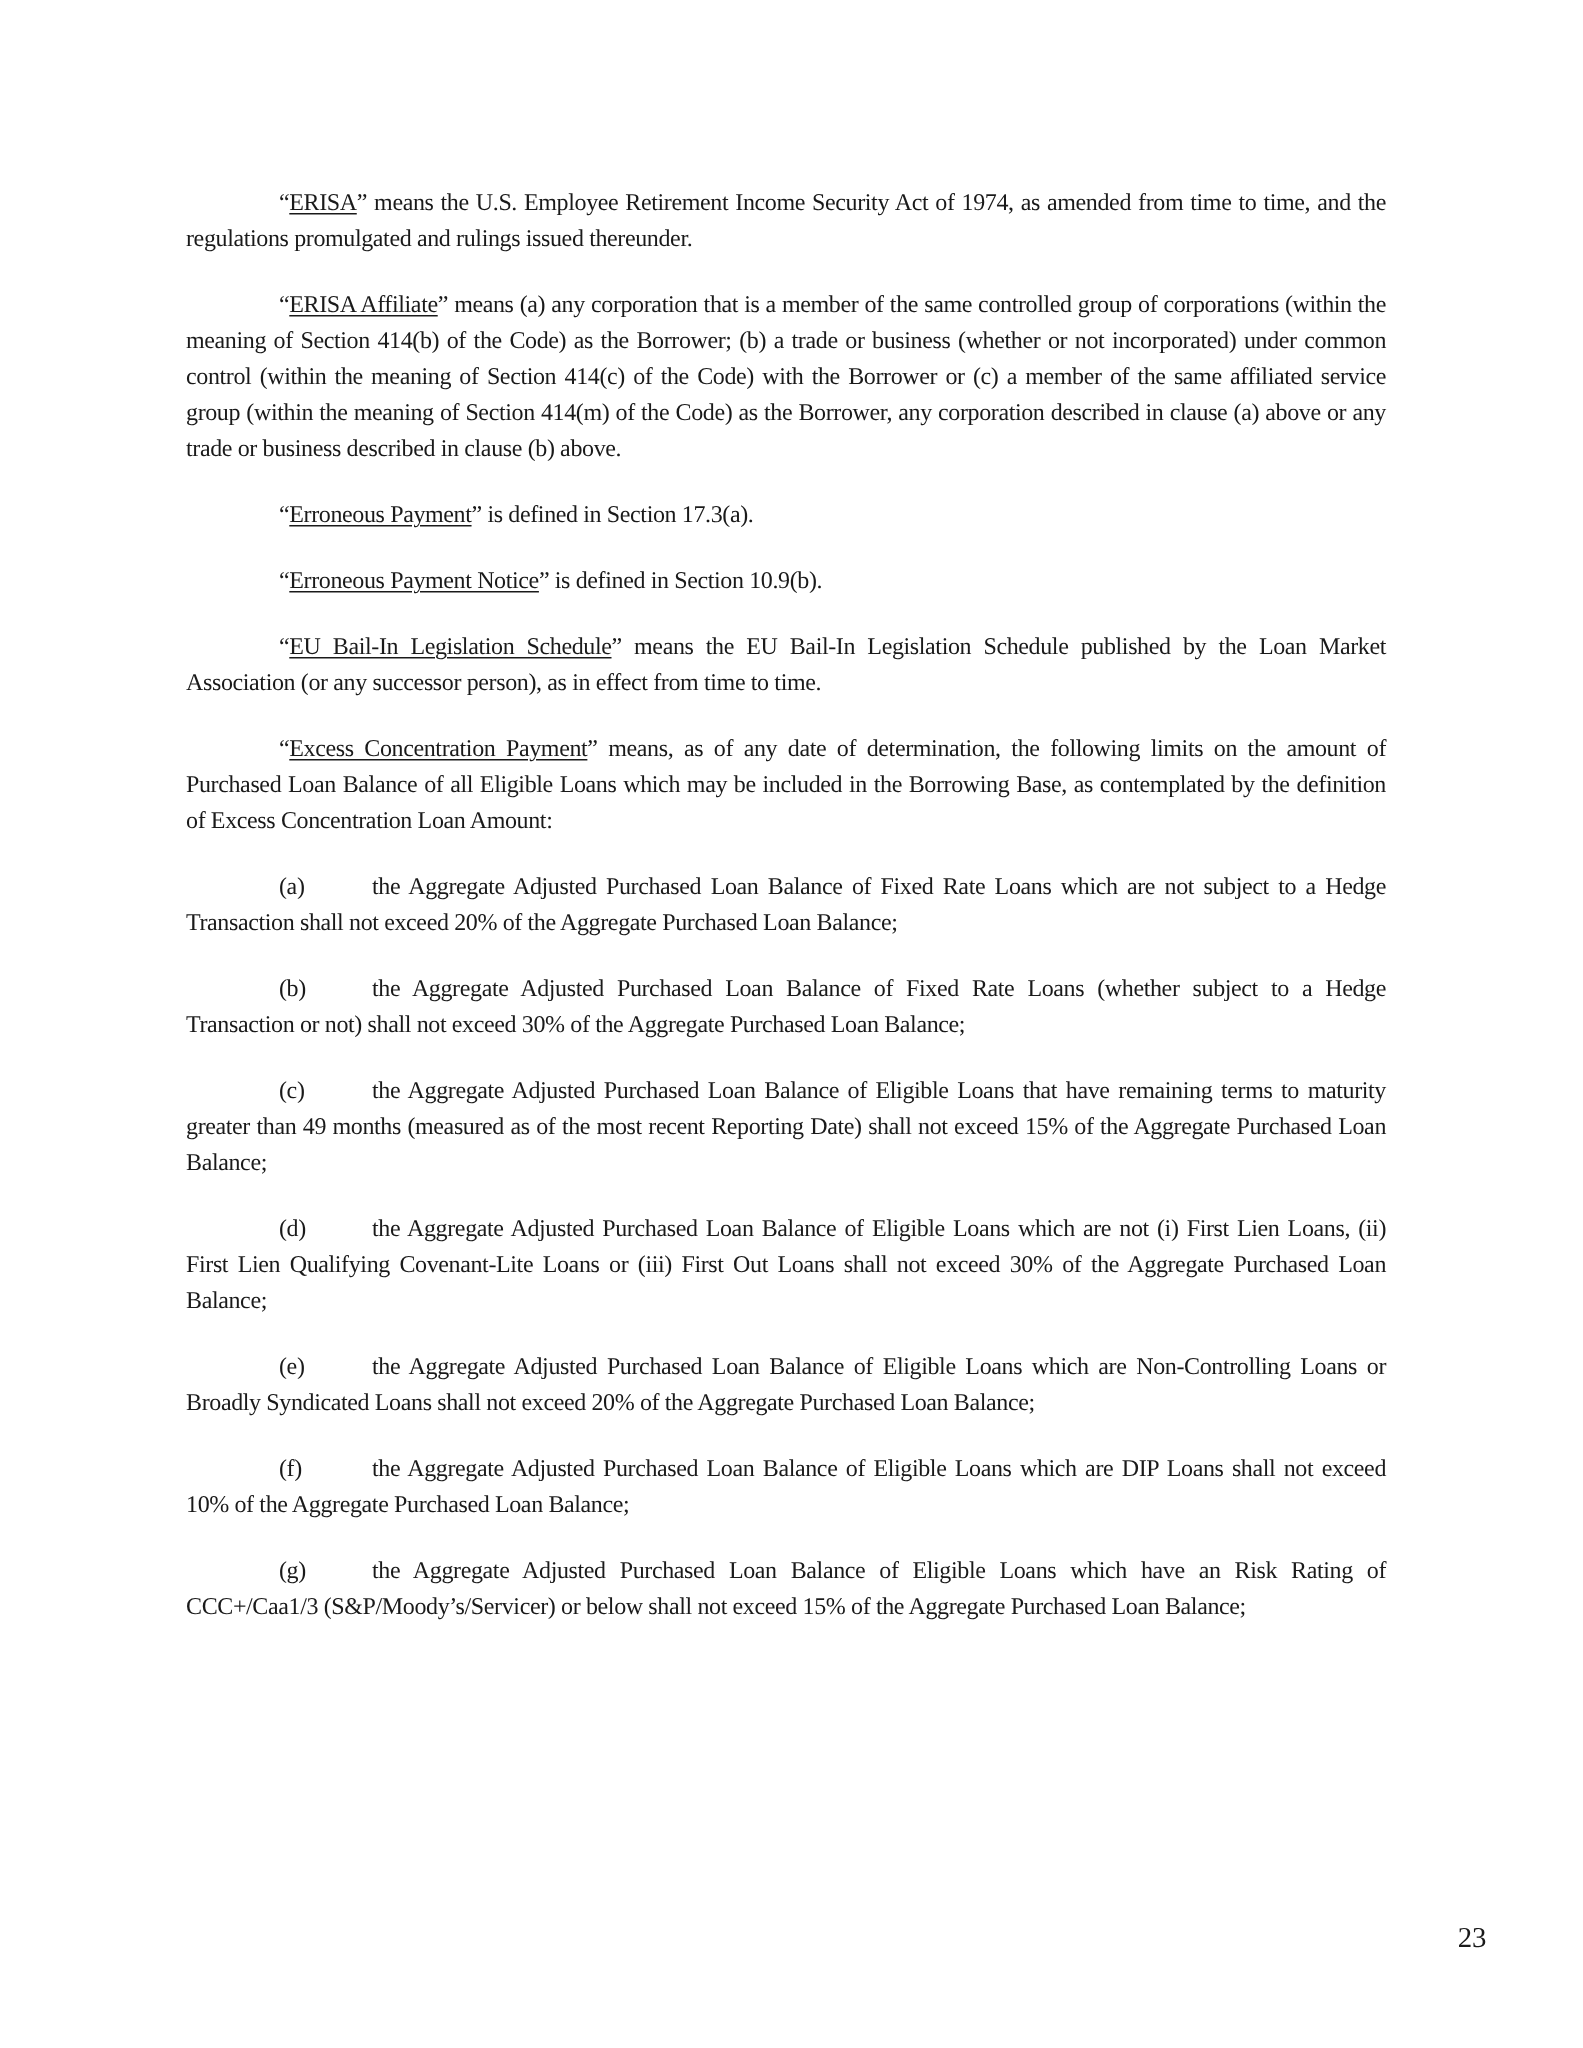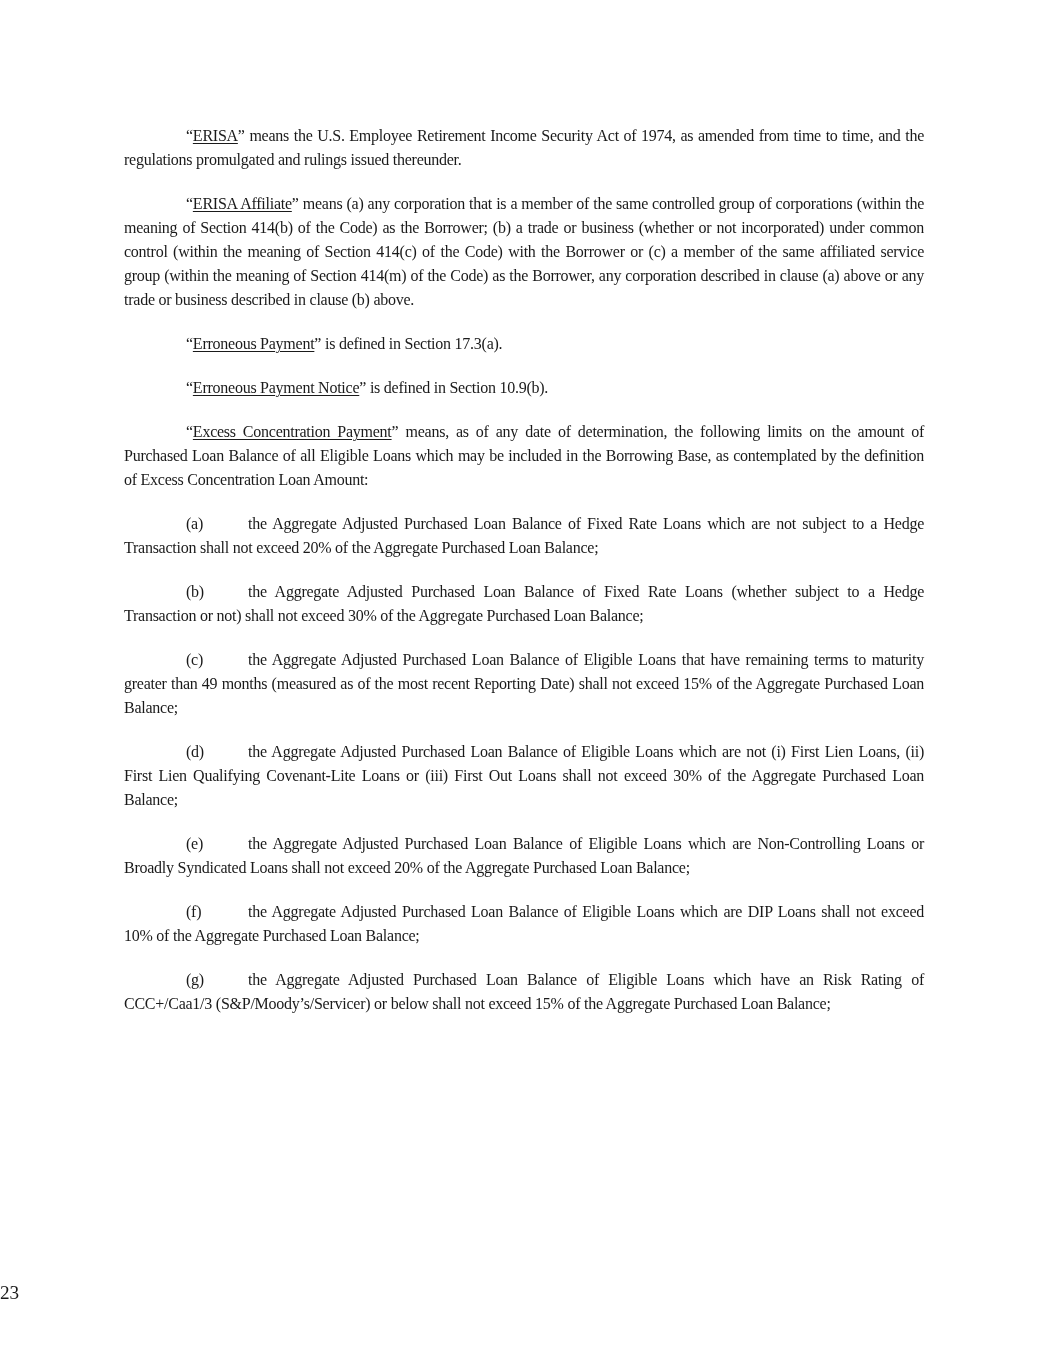--- a/index.html
+++ b/index.html
@@ -42,38 +42,39 @@
     .clause-label {
       display: inline-block;
       width: 62px;
       text-indent: 0;
     }
     .page-number {
       position: absolute;
       left: 0;
       width: 991px;
       top: 1281px;
-      text-align: left;
+      text-align: right;
       font-size: 19.2px;
       line-height: 24px;
     }
   </style>
 </head>
 <body>
 
 <div class="page">
 
   <p class="para"><span>“</span><span class="term">ERISA</span><span>”</span><span> means the U.S. Employee Retirement Income Security Act of 1974, as amended from time to time, and the regulations promulgated and rulings issued thereunder.</span></p>
 
   <p class="para"><span>“</span><span class="term">ERISA Affiliate</span><span>”</span><span> means (a) any corporation that is a member of the same controlled group of corporations (within the meaning of Section 414(b) of the Code) as the Borrower; (b) a trade or business (whether or not incorporated) under common control (within the meaning of Section 414(c) of the Code) with the Borrower or (c) a member of the same affiliated service group (within the meaning of Section 414(m) of the Code) as the Borrower, any corporation described in clause (a) above or any trade or business described in clause (b) above.</span></p>
 
   <p class="para"><span>“</span><span class="term">Erroneous Payment</span><span>”</span><span> is defined in Section 17.3(a).</span></p>
 
   <p class="para"><span>“</span><span class="term">Erroneous Payment Notice</span><span>”</span><span> is defined in Section 10.9(b).</span></p>
 
+  <p class="para"><span>“</span><span class="term">EU Bail-In Legislation Schedule</span><span>”</span><span> means the EU Bail-In Legislation Schedule published by the Loan Market Association (or any successor person), as in effect from time to time.</span></p>
 
   <p class="para"><span>“</span><span class="term">Excess Concentration Payment</span><span>”</span><span> means, as of any date of determination, the following limits on the amount of Purchased Loan Balance of all Eligible Loans which may be included in the Borrowing Base, as contemplated by the definition of Excess Concentration Loan Amount:</span></p>
 
   <p class="clause"><span class="clause-label">(a)</span><span>the Aggregate Adjusted Purchased Loan Balance of Fixed Rate Loans which are not subject to a Hedge Transaction shall not exceed 20% of the Aggregate Purchased Loan Balance;</span></p>
 
   <p class="clause"><span class="clause-label">(b)</span><span>the Aggregate Adjusted Purchased Loan Balance of Fixed Rate Loans (whether subject to a Hedge Transaction or not) shall not exceed 30% of the Aggregate Purchased Loan Balance;</span></p>
 
   <p class="clause"><span class="clause-label">(c)</span><span>the Aggregate Adjusted Purchased Loan Balance of Eligible Loans that have remaining terms to maturity greater than 49 months (measured as of the most recent Reporting Date) shall not exceed 15% of the Aggregate Purchased Loan Balance;</span></p>
 
   <p class="clause"><span class="clause-label">(d)</span><span>the Aggregate Adjusted Purchased Loan Balance of Eligible Loans which are not (i) First Lien Loans, (ii) First Lien Qualifying Covenant-Lite Loans or (iii) First Out Loans shall not exceed 30% of the Aggregate Purchased Loan Balance;</span></p>

